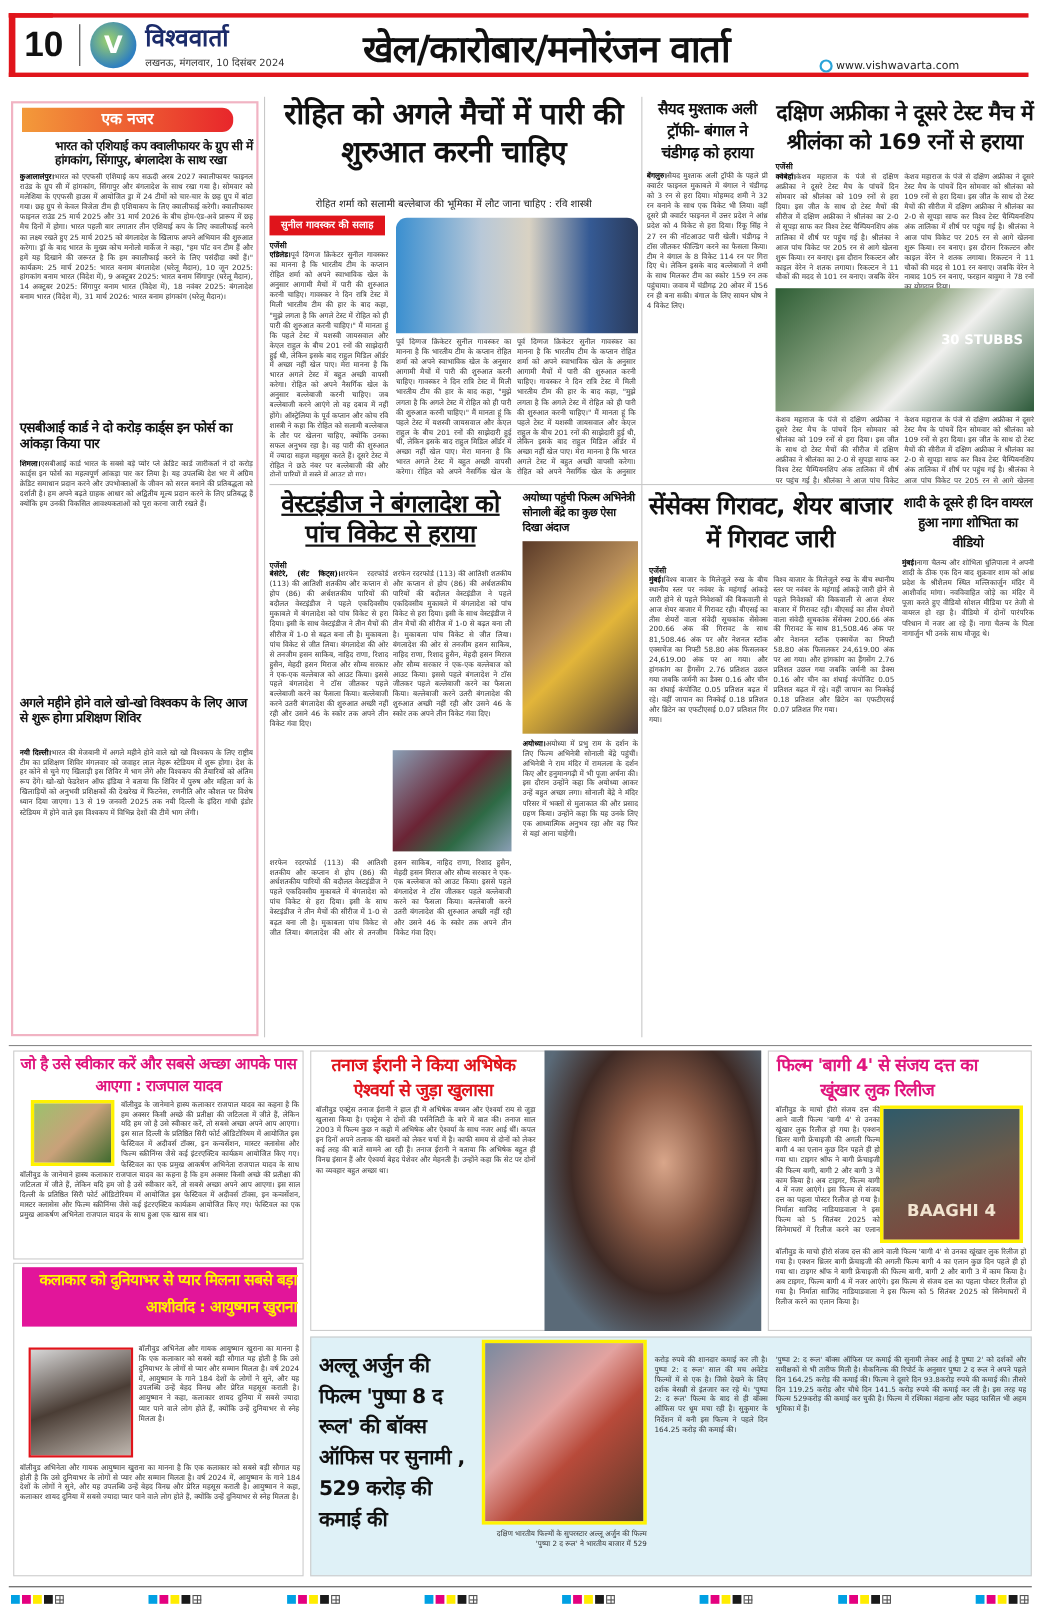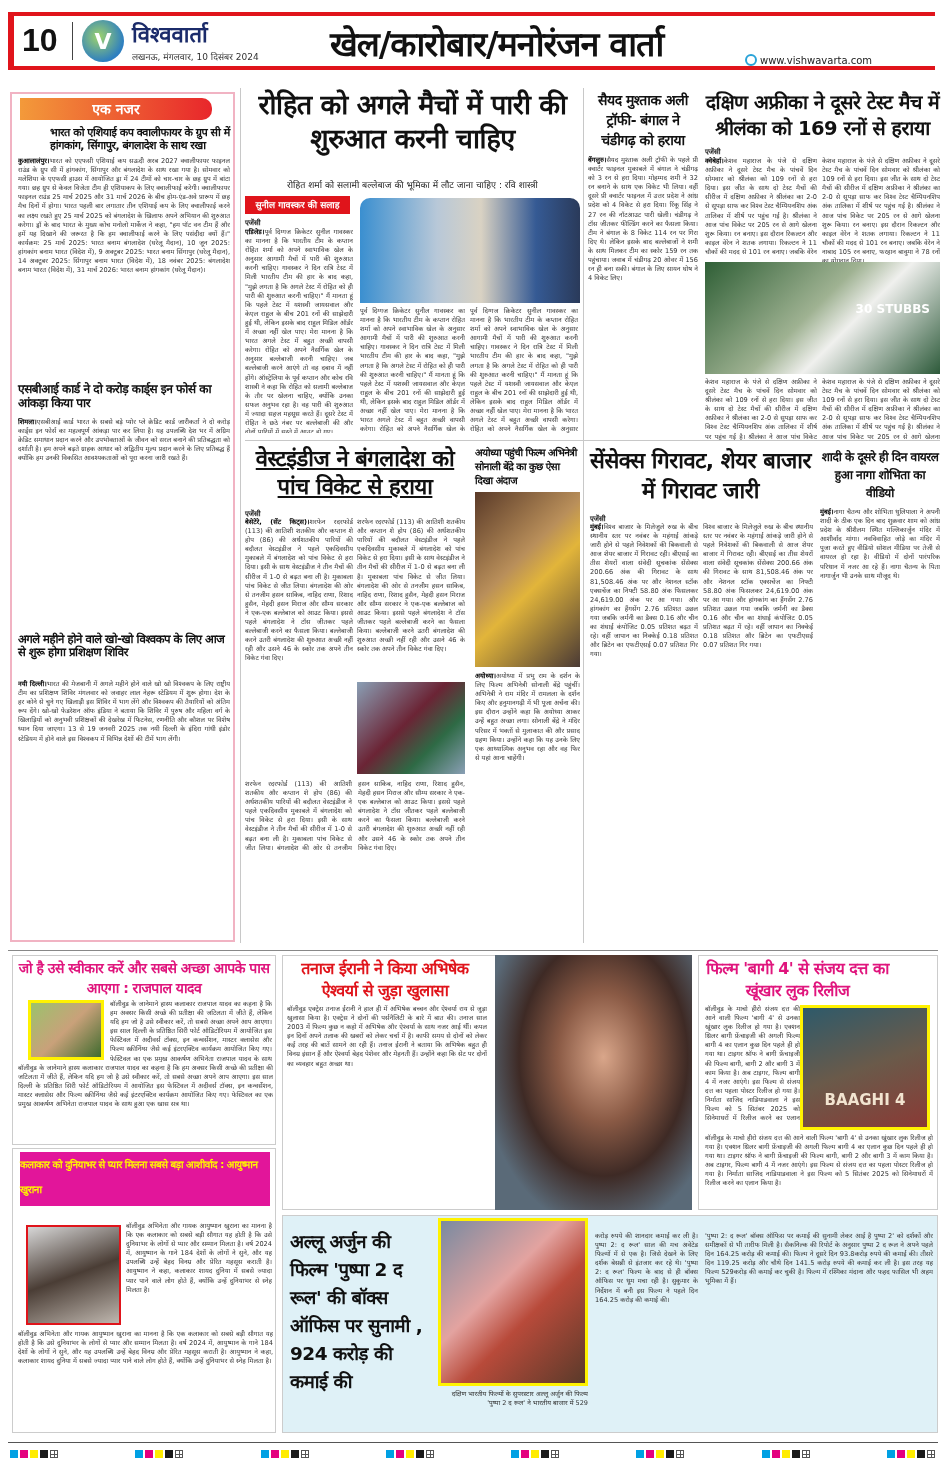--- a/index.html
+++ b/index.html
@@ -109,40 +109,40 @@
 
 <div class="abs" style="left:8px;top:950px;width:930px;height:1px;background:#888;"></div>
 
 <div class="abs" style="left:12px;top:955px;width:264px;height:190px;border:1px solid #ccc;"></div>
 <div class="abs hl-big" style="left:15px;top:958px;width:258px;font-size:14px;text-align:center;color:#e0157d;line-height:20px;">जो है उसे स्वीकार करें और सबसे अच्छा आपके पास आएगा : राजपाल यादव</div>
 <div class="abs photo" style="left:28px;top:1000px;width:76px;height:60px;border:3px solid #fff200;background:linear-gradient(135deg,#9bc26c,#c9a17a 50%,#3f6b2e);"></div>
 <div class="abs body-text" style="left:110px;top:1000px;width:162px;height:62px;">बॉलीवुड के जानेमाने हास्य कलाकार राजपाल यादव का कहना है कि हम अक्सर किसी अच्छे की प्रतीक्षा की जटिलता में जीते हैं, लेकिन यदि हम जो है उसे स्वीकार करें, तो सबसे अच्छा अपने आप आएगा। इस साल दिल्ली के प्रतिष्ठित सिरी फोर्ट ऑडिटोरियम में आयोजित इस फेस्टिवल में अदीवर्स टॉक्स, इन कन्वर्सेशन, मास्टर क्लासेस और फिल्म स्क्रीनिंग्स जैसे कई इंटरएक्टिव कार्यक्रम आयोजित किए गए। फेस्टिवल का एक प्रमुख आकर्षण अभिनेता राजपाल यादव के साथ हुआ एक खास सत्र था।</div>
 <div class="abs body-text" style="left:18px;top:1064px;width:255px;height:78px;">बॉलीवुड के जानेमाने हास्य कलाकार राजपाल यादव का कहना है कि हम अक्सर किसी अच्छे की प्रतीक्षा की जटिलता में जीते हैं, लेकिन यदि हम जो है उसे स्वीकार करें, तो सबसे अच्छा अपने आप आएगा। इस साल दिल्ली के प्रतिष्ठित सिरी फोर्ट ऑडिटोरियम में आयोजित इस फेस्टिवल में अदीवर्स टॉक्स, इन कन्वर्सेशन, मास्टर क्लासेस और फिल्म स्क्रीनिंग्स जैसे कई इंटरएक्टिव कार्यक्रम आयोजित किए गए। फेस्टिवल का एक प्रमुख आकर्षण अभिनेता राजपाल यादव के साथ हुआ एक खास सत्र था।</div>
 
 <div class="abs" style="left:12px;top:1148px;width:264px;height:285px;border:1px solid #ccc;"></div>
-<div class="abs hl-big" style="left:20px;top:1152px;width:250px;height:54px;background:#e2159a;color:#fff200;font-size:10px;text-align:left;line-height:25px;">कलाकार को दुनियाभर से प्यार मिलना सबसे बड़ा आशीर्वाद : आयुष्मान खुराना</div>
+<div class="abs hl-big" style="left:20px;top:1152px;width:250px;height:54px;background:#e2159a;color:#fff200;font-size:14px;text-align:right;line-height:25px;">कलाकार को दुनियाभर से प्यार मिलना सबसे बड़ा आशीर्वाद : आयुष्मान खुराना</div>
 <div class="abs photo" style="left:26px;top:1225px;width:95px;height:100px;border:2px solid #e0141b;background:linear-gradient(160deg,#d7d7d7,#4a3d35 50%,#bfb7af);"></div>
 <div class="abs body-text" style="left:126px;top:1222px;width:146px;height:105px;">बॉलीवुड अभिनेता और गायक आयुष्मान खुराना का मानना है कि एक कलाकार को सबसे बड़ी सौगात यह होती है कि उसे दुनियाभर के लोगों से प्यार और सम्मान मिलता है। वर्ष 2024 में, आयुष्मान के गाने 184 देशों के लोगों ने सुने, और यह उपलब्धि उन्हें बेहद विनम्र और प्रेरित महसूस कराती है। आयुष्मान ने कहा, कलाकार शायद दुनिया में सबसे ज्यादा प्यार पाने वाले लोग होते हैं, क्योंकि उन्हें दुनियाभर से स्नेह मिलता है।</div>
 <div class="abs body-text" style="left:18px;top:1330px;width:255px;height:100px;">बॉलीवुड अभिनेता और गायक आयुष्मान खुराना का मानना है कि एक कलाकार को सबसे बड़ी सौगात यह होती है कि उसे दुनियाभर के लोगों से प्यार और सम्मान मिलता है। वर्ष 2024 में, आयुष्मान के गाने 184 देशों के लोगों ने सुने, और यह उपलब्धि उन्हें बेहद विनम्र और प्रेरित महसूस कराती है। आयुष्मान ने कहा, कलाकार शायद दुनिया में सबसे ज्यादा प्यार पाने वाले लोग होते हैं, क्योंकि उन्हें दुनियाभर से स्नेह मिलता है।</div>
 
 <div class="abs" style="left:282px;top:955px;width:410px;height:255px;border:1px solid #ccc;"></div>
 <div class="abs hl-big" style="left:285px;top:958px;width:200px;font-size:16px;text-align:center;color:#e0141b;line-height:22px;">तनाज ईरानी ने किया अभिषेक ऐश्वर्या से जुड़ा खुलासा</div>
 <div class="abs body-text" style="left:287px;top:1005px;width:200px;height:200px;">बॉलीवुड एक्ट्रेस तनाज ईरानी ने हाल ही में अभिषेक बच्चन और ऐश्वर्या राय से जुड़ा खुलासा किया है। एक्ट्रेस ने दोनों की पर्सनैलिटी के बारे में बात की। तनाज साल 2003 में फिल्म कुछ न कहो में अभिषेक और ऐश्वर्या के साथ नजर आई थीं। कपल इन दिनों अपने तलाक की खबरों को लेकर चर्चा में है। काफी समय से दोनों को लेकर कई तरह की बातें सामने आ रही हैं। तनाज ईरानी ने बताया कि अभिषेक बहुत ही विनम्र इंसान हैं और ऐश्वर्या बेहद पेशेवर और मेहनती हैं। उन्होंने कहा कि सेट पर दोनों का व्यवहार बहुत अच्छा था।</div>
 <div class="abs photo" style="left:495px;top:955px;width:197px;height:255px;background:radial-gradient(ellipse at 55% 40%,#d9a68a 0%,#8a5a45 30%,#3e2a25 55%,#5a6a78 80%);"></div>
 
 <div class="abs" style="left:698px;top:955px;width:240px;height:255px;border:1px solid #ccc;"></div>
 <div class="abs hl-big" style="left:700px;top:958px;width:195px;font-size:16px;text-align:center;color:#e0157d;line-height:22px;">फिल्म 'बागी 4' से संजय दत्त का खूंखार लुक रिलीज</div>
 <div class="abs body-text" style="left:705px;top:1005px;width:95px;height:115px;">बॉलीवुड के माचो हीरो संजय दत्त की आने वाली फिल्म 'बागी 4' से उनका खूंखार लुक रिलीज हो गया है। एक्शन थ्रिलर बागी फ्रेंचाइजी की अगली फिल्म बागी 4 का एलान कुछ दिन पहले ही हो गया था। टाइगर श्रॉफ ने बागी फ्रेंचाइजी की फिल्म बागी, बागी 2 और बागी 3 में काम किया है। अब टाइगर, फिल्म बागी 4 में नजर आएंगे। इस फिल्म से संजय दत्त का पहला पोस्टर रिलीज हो गया है। निर्माता साजिद नाडियाडवाला ने इस फिल्म को 5 सितंबर 2025 को सिनेमाघरों में रिलीज करने का एलान किया है।</div>
 <div class="abs" style="left:800px;top:1005px;width:130px;height:125px;border:3px solid #fff200;background:linear-gradient(160deg,#2e5a6a,#6a5a4a 50%,#8a3a35);">
   <div style="position:absolute;bottom:18px;left:0;width:100%;text-align:center;color:#f2e4d0;font-weight:bold;font-size:15px;">BAAGHI 4</div>
 </div>
 <div class="abs body-text" style="left:705px;top:1134px;width:228px;height:72px;">बॉलीवुड के माचो हीरो संजय दत्त की आने वाली फिल्म 'बागी 4' से उनका खूंखार लुक रिलीज हो गया है। एक्शन थ्रिलर बागी फ्रेंचाइजी की अगली फिल्म बागी 4 का एलान कुछ दिन पहले ही हो गया था। टाइगर श्रॉफ ने बागी फ्रेंचाइजी की फिल्म बागी, बागी 2 और बागी 3 में काम किया है। अब टाइगर, फिल्म बागी 4 में नजर आएंगे। इस फिल्म से संजय दत्त का पहला पोस्टर रिलीज हो गया है। निर्माता साजिद नाडियाडवाला ने इस फिल्म को 5 सितंबर 2025 को सिनेमाघरों में रिलीज करने का एलान किया है।</div>
 
 <div class="abs" style="left:282px;top:1215px;width:656px;height:218px;background:#dff1f7;border:1px solid #ccc;"></div>
-<div class="abs hl-big" style="left:290px;top:1228px;width:140px;font-size:18.5px;line-height:28px;">अल्लू अर्जुन की फिल्म 'पुष्पा 2 द रूल' की बॉक्स ऑफिस पर सुनामी , 924 करोड़ की कमाई की</div>
+<div class="abs hl-big" style="left:290px;top:1228px;width:140px;font-size:18.5px;line-height:28px;">अल्लू अर्जुन की फिल्म 'पुष्पा 8 द रूल' की बॉक्स ऑफिस पर सुनामी , 529 करोड़ की कमाई की</div>
 <div class="abs photo" style="left:438px;top:1218px;width:150px;height:168px;border:3px solid #fff200;background:linear-gradient(135deg,#7a8aa0,#e3a3a0 40%,#b84a3a 60%,#5a3a2a);"></div>
 <div class="abs" style="left:438px;top:1390px;width:150px;font-size:6.5px;line-height:9px;color:#333;text-align:right;">दक्षिण भारतीय फिल्मों के सुपरस्टार अल्लू अर्जुन की फिल्म 'पुष्पा 2 द रूल' ने भारतीय बाजार में 529</div>
 <div class="abs body-text" style="left:595px;top:1232px;width:103px;height:195px;">करोड़ रुपये की शानदार कमाई कर ली है। पुष्पा 2: द रूल' साल की मच अवेटेड फिल्मों में से एक है। जिसे देखने के लिए दर्शक बेसब्री से इंतजार कर रहे थे। 'पुष्पा 2: द रूल' फिल्म के बाद से ही बॉक्स ऑफिस पर धूम मचा रही है। सुकुमार के निर्देशन में बनी इस फिल्म ने पहले दिन 164.25 करोड़ की कमाई की।</div>
 <div class="abs body-text" style="left:705px;top:1232px;width:228px;height:195px;">'पुष्पा 2: द रूल' बॉक्स ऑफिस पर कमाई की सुनामी लेकर आई है पुष्पा 2' को दर्शकों और समीक्षकों से भी तारीफ मिली है। सैकनिल्क की रिपोर्ट के अनुसार पुष्पा 2 द रूल ने अपने पहले दिन 164.25 करोड़ की कमाई की। फिल्म ने दूसरे दिन 93.8करोड़ रुपये की कमाई की। तीसरे दिन 119.25 करोड़ और चौथे दिन 141.5 करोड़ रुपये की कमाई कर ली है। इस तरह यह फिल्म 529करोड़ की कमाई कर चुकी है। फिल्म में रश्मिका मंदाना और फहद फासिल भी अहम भूमिका में हैं।</div>
 
 <div class="abs" style="left:8px;top:1442px;width:930px;height:1px;background:#555;"></div>
 <div class="abs" style="left:10px;top:1450px;width:925px;display:flex;justify-content:space-between;" id="cmyk-row">
     <div class="cmyk">
       <span style="background: rgb(0, 160, 227);"></span>
       <span style="background: rgb(228, 0, 127);"></span>

